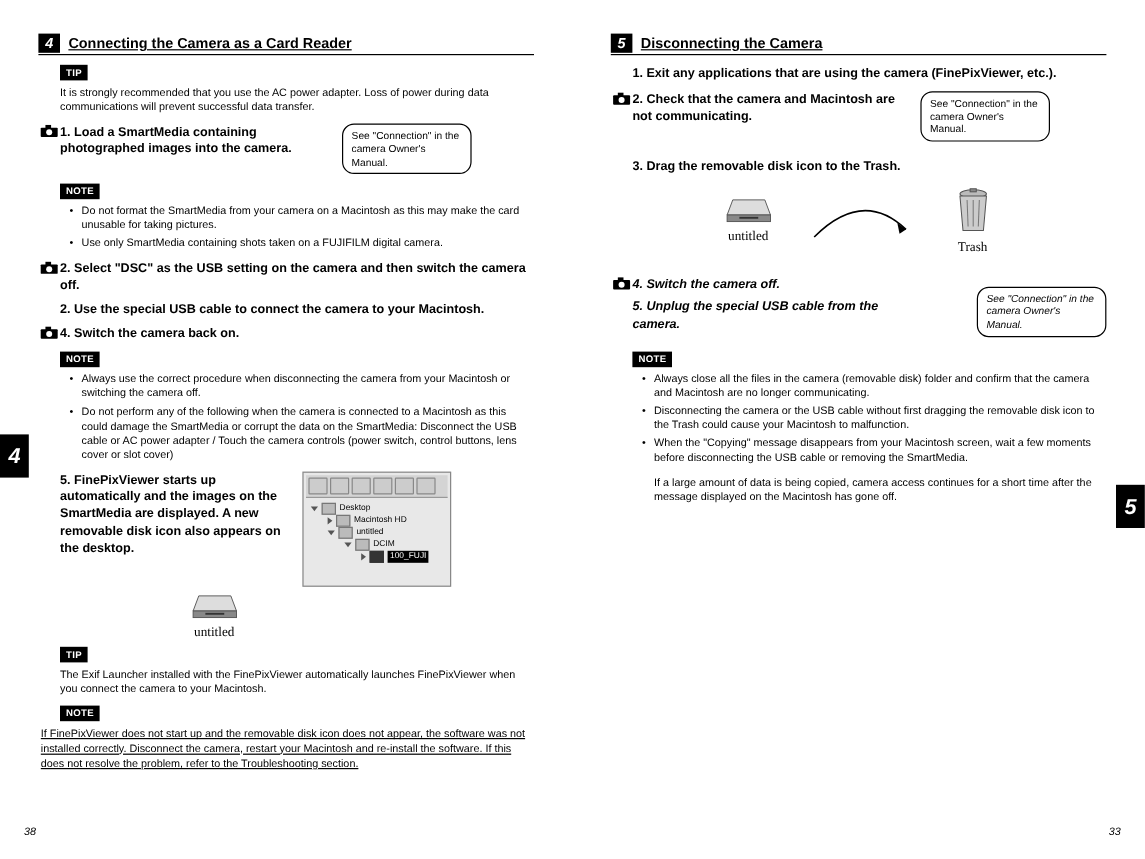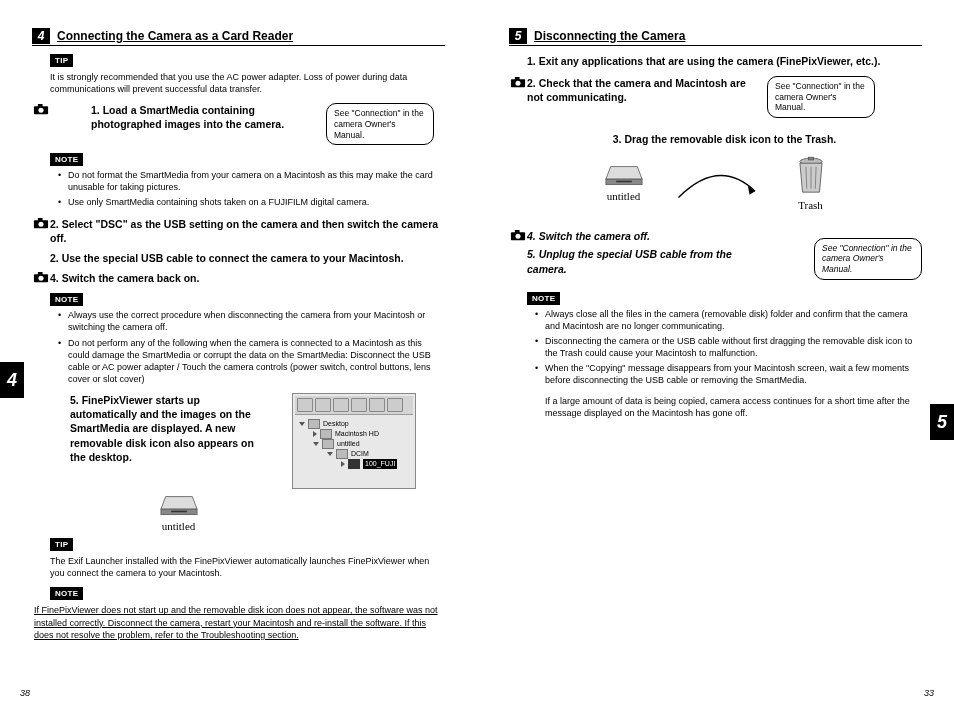--- a/index.html
+++ b/index.html
@@ -161,21 +161,21 @@
     <div class="body-text" style="margin-left:18px;">It is strongly recommended that you use the AC power adapter. Loss of power during data communications will prevent successful data transfer.</div>
 
     <div class="step-row">
       <div class="cam-icon">
         <svg viewBox="0 0 20 14">
             <rect x="1" y="3" width="18" height="10" rx="1" fill="#000"></rect>
             <rect x="6" y="0" width="6" height="4" fill="#000"></rect>
             <circle cx="10" cy="8" r="3.2" fill="#fff"></circle>
           </svg>
       </div>
-      <div class="step-text" style="max-width:225px;margin-left:41px;">1.  Load a SmartMedia containing photographed images into the camera.</div>
+      <div class="step-text" style="max-width:225px;">1.  Load a SmartMedia containing photographed images into the camera.</div>
       <div class="callout">See "Connection" in the camera Owner's Manual.</div>
     </div>
 
     <div style="margin-left:18px; margin-top:8px;">
       <span class="label-box">NOTE</span>
     </div>
     <ul class="bullets" style="margin-left:18px;">
       <li>Do not format the SmartMedia from your camera on a Macintosh as this may make the card unusable for taking pictures.</li>
       <li>Use only SmartMedia containing shots taken on a FUJIFILM digital camera.</li>
     </ul>
@@ -208,21 +208,21 @@
     </div>
 
     <div style="margin-left:18px; margin-top:8px;">
       <span class="label-box">NOTE</span>
     </div>
     <ul class="bullets" style="margin-left:18px;">
       <li>Always use the correct procedure when disconnecting the camera from your Macintosh or switching the camera off.</li>
       <li>Do not perform any of the following when the camera is connected to a Macintosh as this could damage the SmartMedia or corrupt the data on the SmartMedia: Disconnect the USB cable or AC power adapter / Touch the camera controls (power switch, control buttons, lens cover or slot cover)</li>
     </ul>
 
-    <div style="display:flex; align-items:flex-start; margin-top:4px;gap:20px;">
+    <div style="display:flex; align-items:flex-start; margin-top:4px;">
       <div style="width:18px; flex-shrink:0;"></div>
       <div class="step-text" style="max-width:190px;">5.  FinePixViewer starts up automatically and the images on the SmartMedia are displayed. A new removable disk icon also appears on the desktop.</div>
       <div class="screenshot">
         <div class="ss-toolbar">
           <div class="ss-btn"></div>
             <div class="ss-btn"></div>
             <div class="ss-btn"></div>
             <div class="ss-btn"></div>
             <div class="ss-btn"></div>
             <div class="ss-btn"></div>
@@ -296,21 +296,21 @@
         <svg viewBox="0 0 20 14">
             <rect x="1" y="3" width="18" height="10" rx="1" fill="#000"></rect>
             <rect x="6" y="0" width="6" height="4" fill="#000"></rect>
             <circle cx="10" cy="8" r="3.2" fill="#fff"></circle>
           </svg>
       </div>
       <div class="step-text" style="max-width:230px;">2.  Check that the camera and Macintosh are not communicating.</div>
       <div class="callout">See "Connection" in the camera Owner's Manual.</div>
     </div>
 
-    <div class="step-row" style="margin-top:14px;text-align:center;">
+    <div class="step-row" style="margin-top:14px;">
       <div class="cam-icon"></div>
       <div class="step-text">3.  Drag the removable disk icon to the Trash.</div>
     </div>
 
     <div class="trash-row">
       <div class="trash-block">
         <svg class="disk-svg" viewBox="0 0 50 28">
           <polygon points="8,2 42,2 48,18 2,18" fill="#ddd" stroke="#555" stroke-width="1"></polygon>
           <rect x="2" y="18" width="46" height="7" fill="#888" stroke="#555"></rect>
           <rect x="15" y="20" width="20" height="2" fill="#333"></rect>

